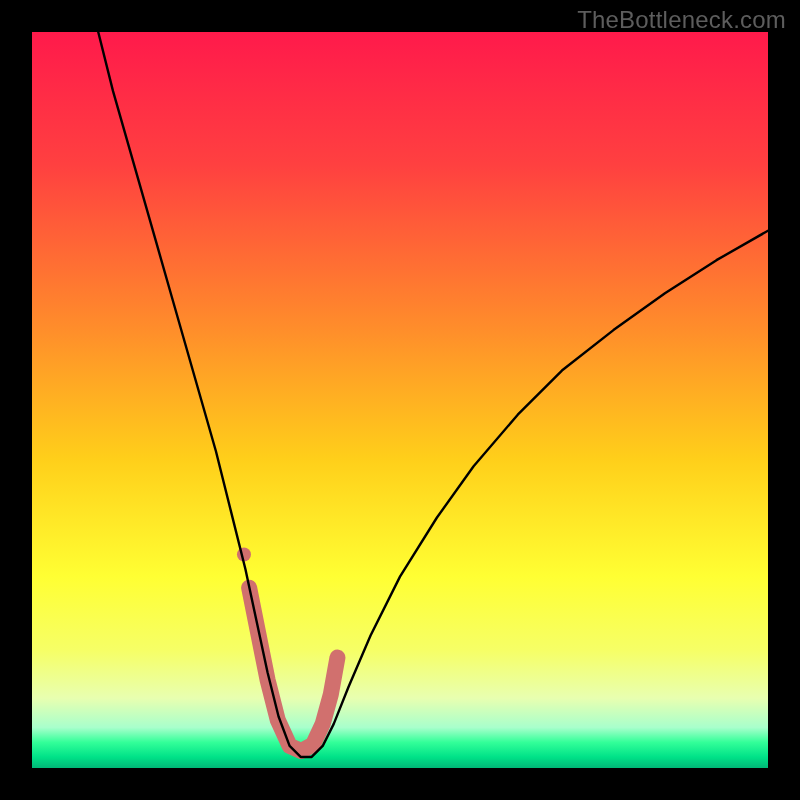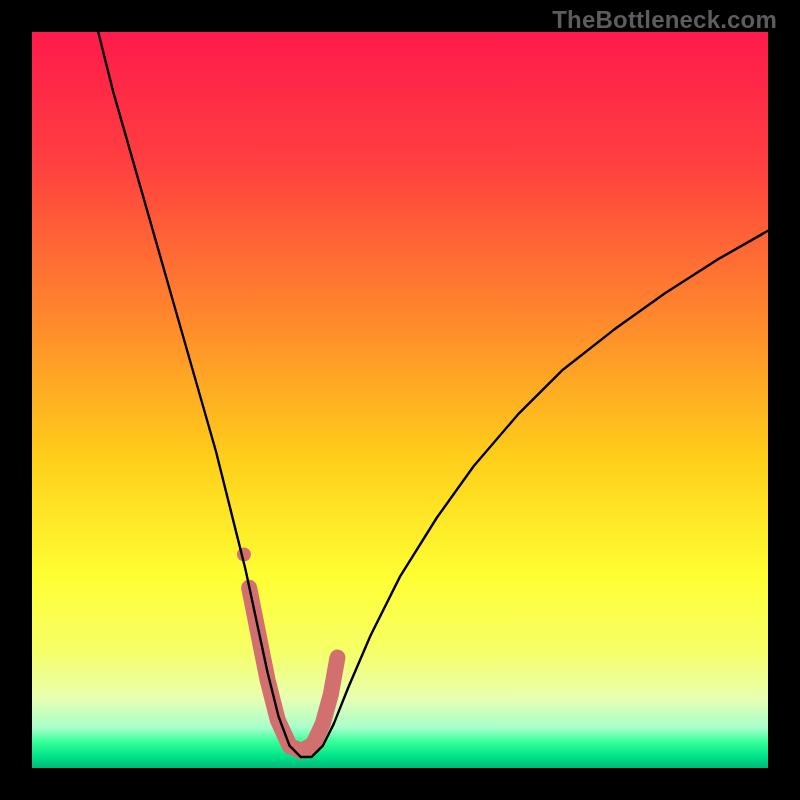--- a/index.html
+++ b/index.html
@@ -30,24 +30,24 @@
   .gradient {
     position: absolute;
     left: 0;
     top: 0;
     width: 100%;
     height: 100%;
   }
   .watermark {
     position: absolute;
     top: 6px;
-    right: 23px;
+    right: 14px;
     color: #5d5d5d;
     font-size: 24px;
-    font-weight: 700;
+    font-weight: 400;
     letter-spacing: 0.2px;
     user-select: none;
   }
   svg.curve {
     position: absolute;
     left: 0;
     top: 0;
     width: 100%;
     height: 100%;
   }

